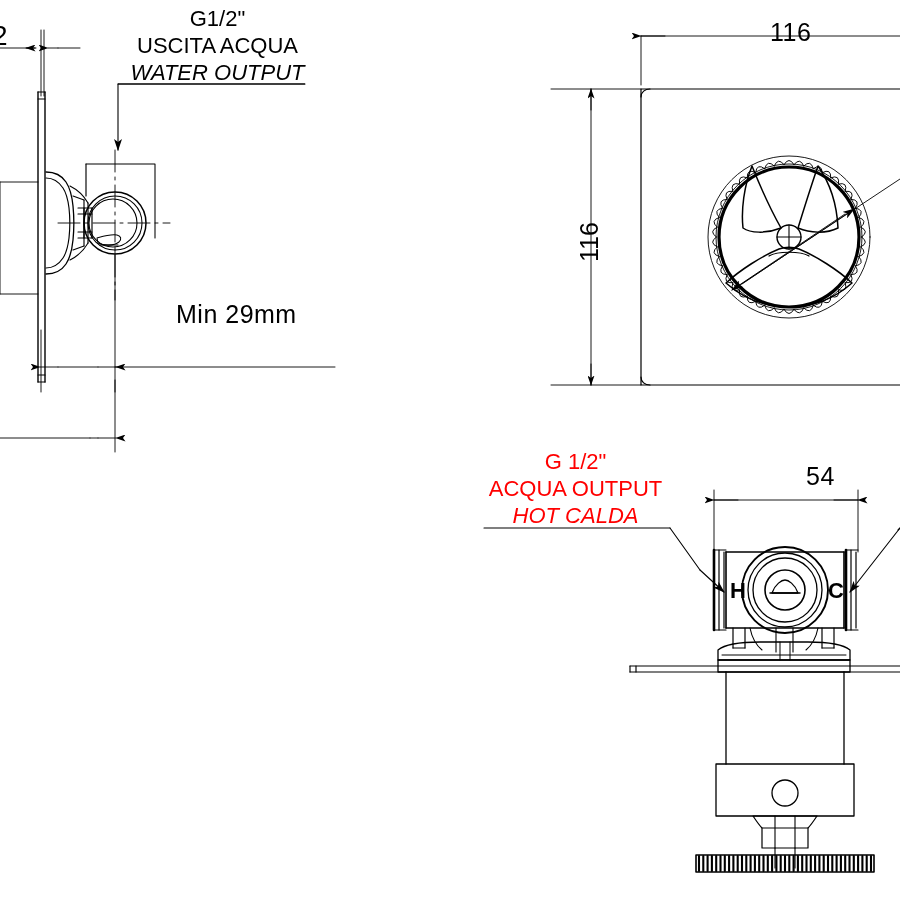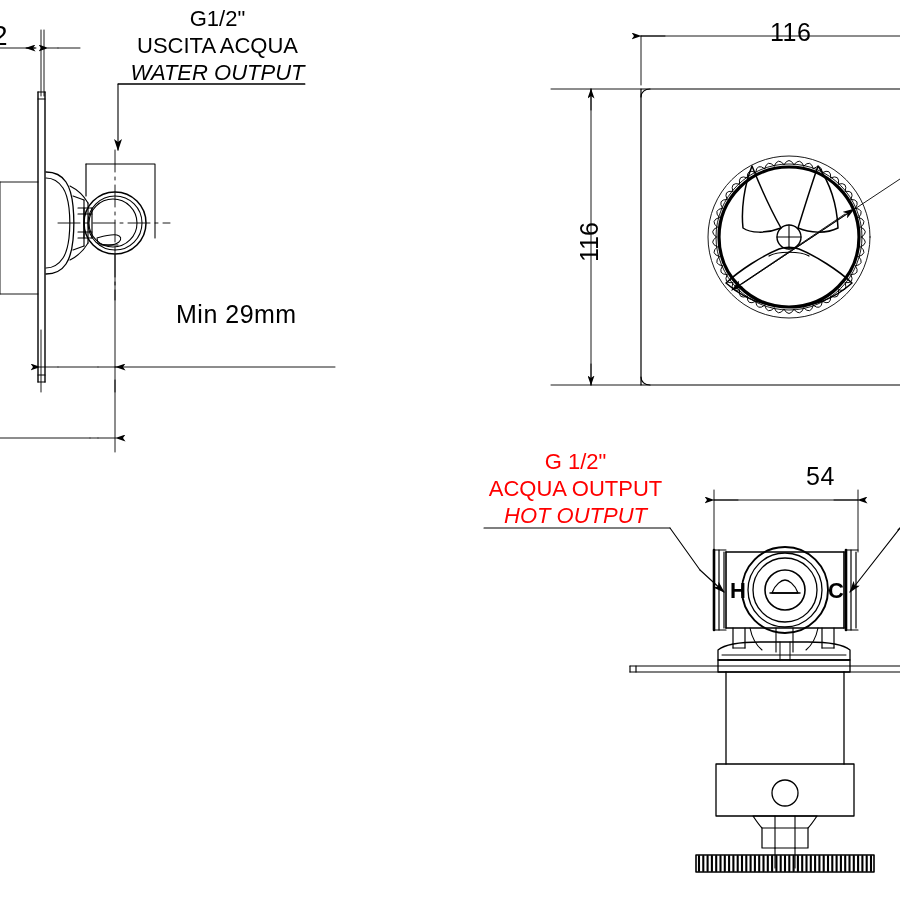--- a/index.html
+++ b/index.html
@@ -330,21 +330,21 @@
 
   <div class="dimtext" style="left:176px; top:300px;">Min 29mm</div>
 
   <div class="dimtext" style="left:770px; top:18px;">116</div>
 
   <div class="vertdim" style="left:575px; top:262px;">116</div>
 
   <div class="calltext red" style="left:478px; top:448px; width:195px;">
     <div>G 1/2"</div>
     <div>ACQUA OUTPUT</div>
-    <div class="it">HOT OUTPUT</div>
+    <div class="it">HOT CALDA</div>
   </div>
 
   <div class="dimtext" style="left:770px; top:462px;margin-left:36px;">54</div>
 
   <div class="hc-letter" style="left:730px; top:578px;">H</div>
   <div class="hc-letter" style="left:828px; top:578px;">C</div>
 
 </div>
 
 </body></html>

